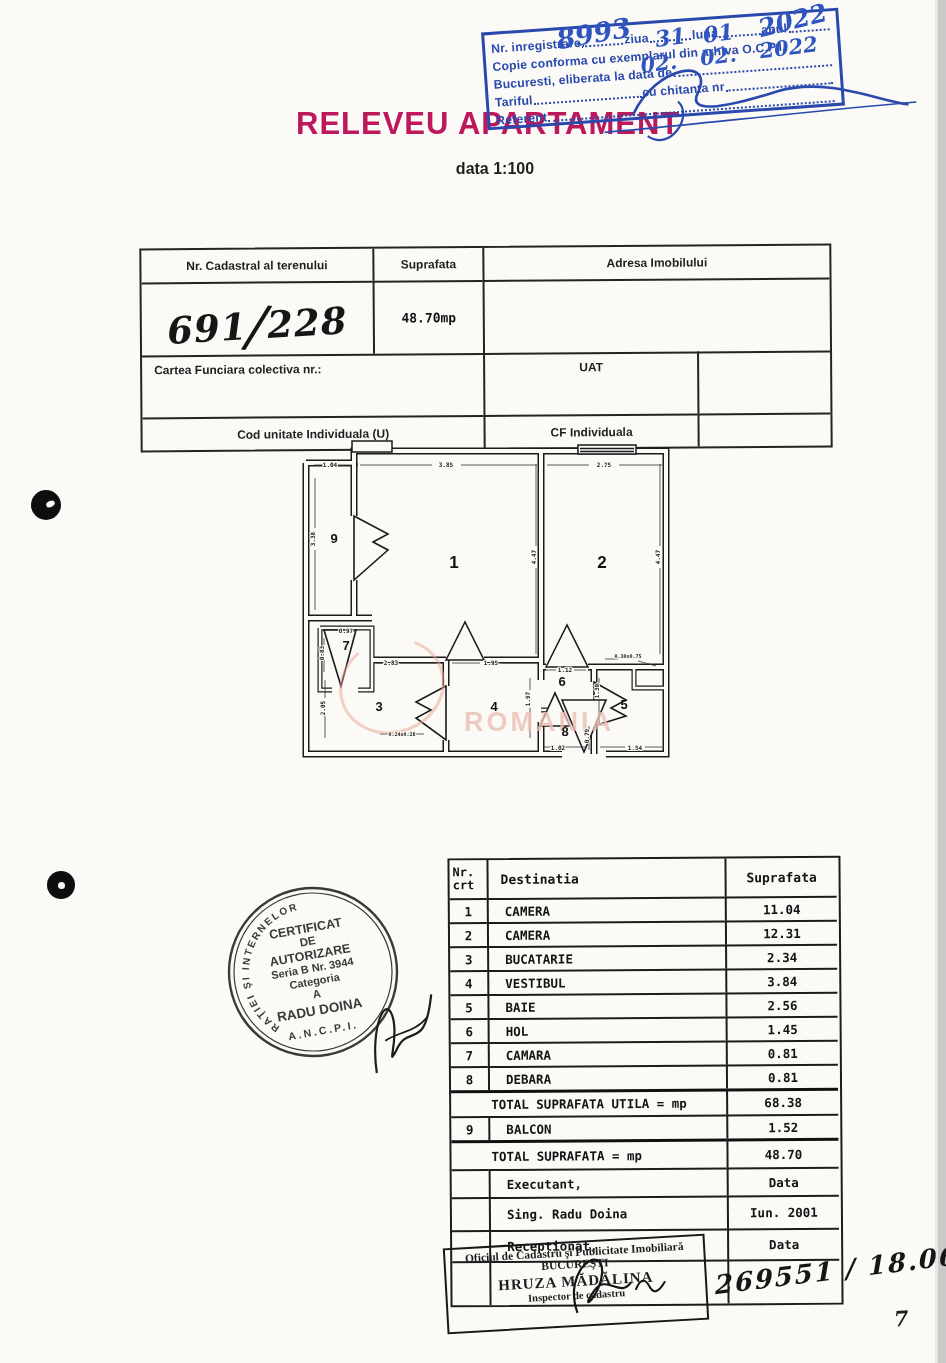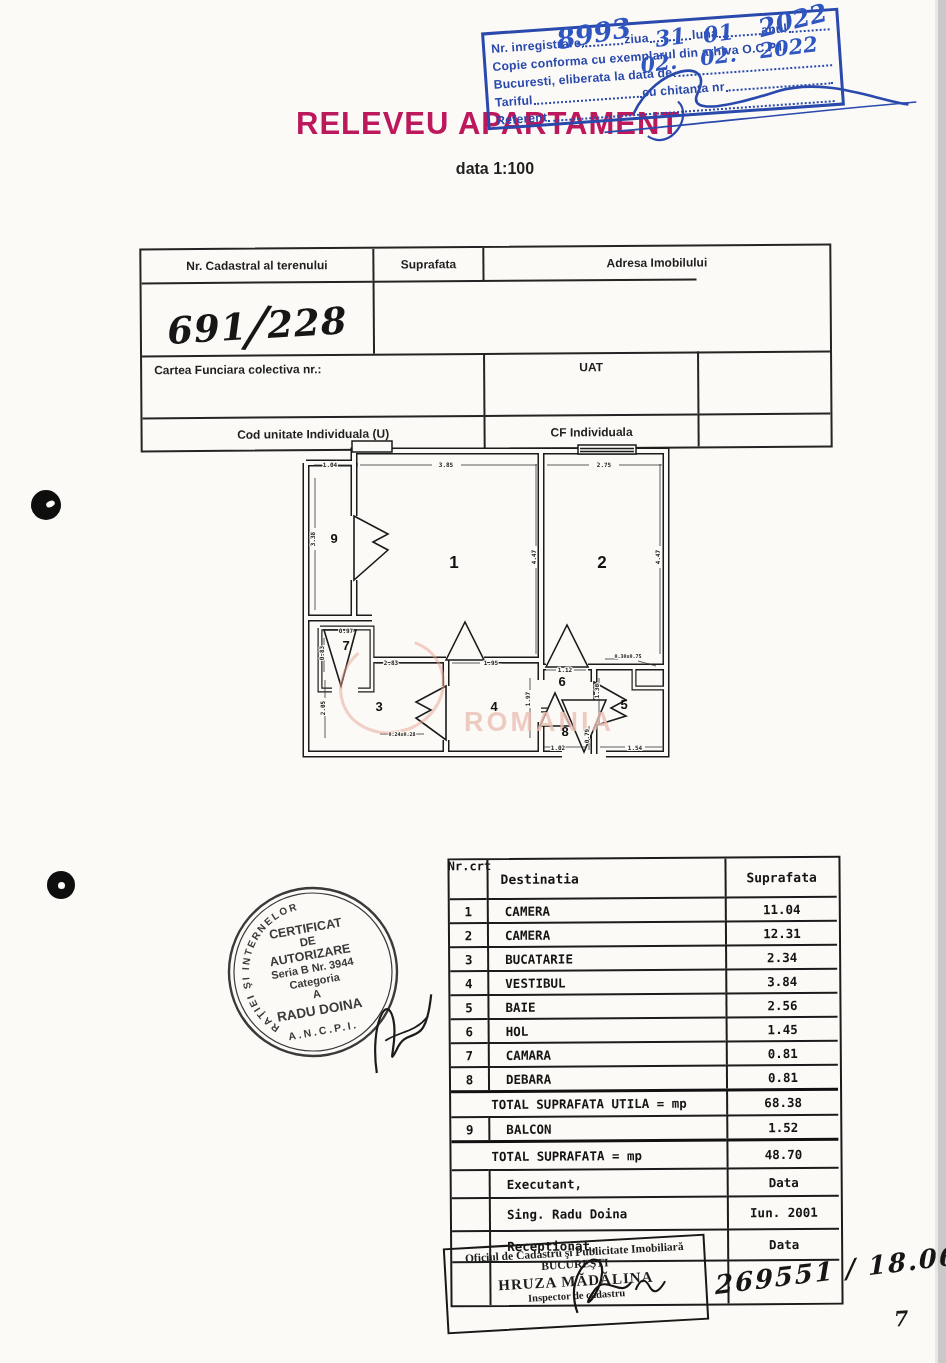--- a/index.html
+++ b/index.html
@@ -136,20 +136,21 @@
 </svg>
 
 <div class="abs ctab">
   <div>Nr. Cadastral al terenului</div>
   <div class="bl">Suprafata</div>
   <div class="bl sp2">Adresa Imobilului</div>
 
   <div class="bt">
     <span class="hand-cad"><span>691</span><span class="sl">/</span><span>228</span></span>
   </div>
+  <div class="bt bl cad" style="font-size:13px">48.70mp</div>
   <div class="bt bl sp2"></div>
 
   <div class="bt sp2 cellTL">Cartea Funciara colectiva nr.:</div>
   <div class="bt bl cellT">UAT</div>
   <div class="bt bl"></div>
 
   <div class="bt sp2">Cod unitate Individuala (U)</div>
   <div class="bt bl">CF Individuala</div>
   <div class="bt bl"></div>
 </div>
@@ -282,21 +283,21 @@
     <text class="stxt" x="100" y="163" style="font-size:10.5px;letter-spacing:2.5px">A.N.C.P.I.</text>
   </g>
 </svg>
 
 <svg class="abs" style="left:352px;top:975px;transform:rotate(-18deg);overflow:visible" width="100" height="105">
   <path d="M12,88 C20,40 48,12 44,44 C41,66 22,88 38,72 C58,50 64,84 88,30" stroke="#1c1c1c" stroke-width="2.2" fill="none"></path>
   <path d="M30,60 C45,55 60,62 78,50" stroke="#1c1c1c" stroke-width="1.8" fill="none"></path>
 </svg>
 
 <div class="abs rtab">
-  <div style="flex-direction:row;align-items:flex-start;justify-content:center;line-height:1.05;padding-left:3px;font-size:12px">
+  <div style="flex-direction:column;align-items:flex-start;justify-content:center;line-height:1.05;padding-left:3px;font-size:12px">
     <span>Nr.</span>
     <span>crt</span>
   </div>
   <div class="rbl" style="padding-left:12px;font-size:13px">Destinatia</div>
   <div class="rbl cc" style="font-size:13px">Suprafata</div>
 
   <div class="rbt cc">1</div>
   <div class="rbt rbl pl">CAMERA</div>
   <div class="rbt rbl cc">11.04</div>
 

